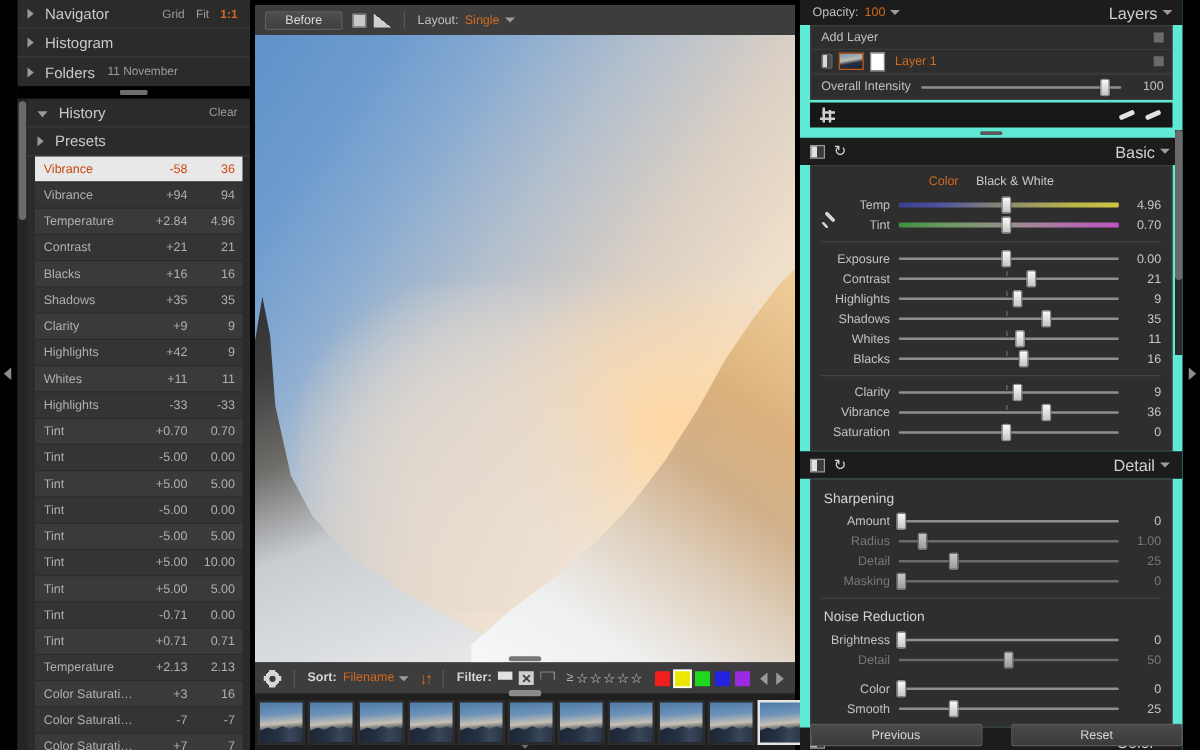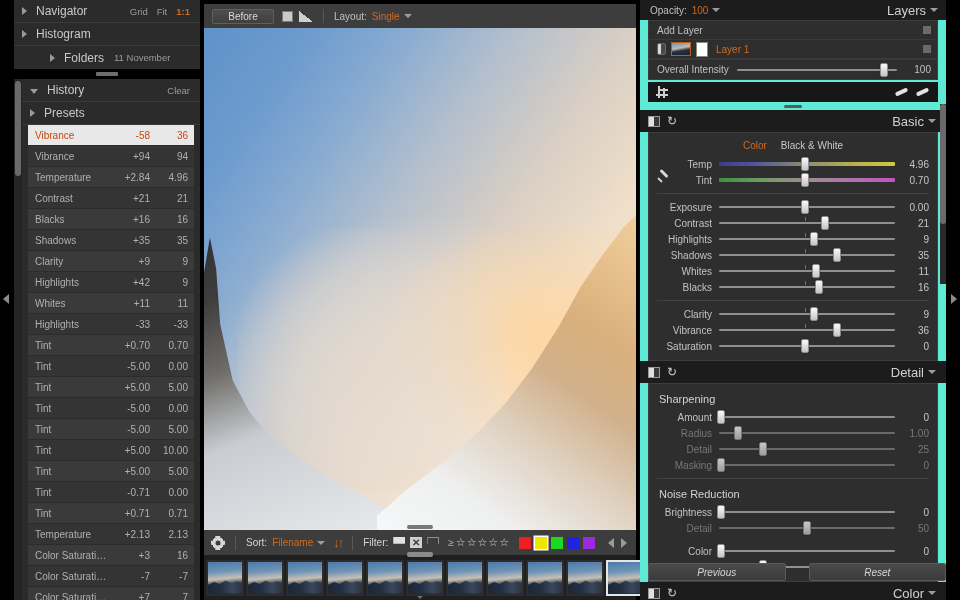--- a/index.html
+++ b/index.html
@@ -36,21 +36,21 @@
     margin-left: 14px; width: 186px;
     background: #2b2b2b;
     padding: 0;
   }
   .panel-row {
     height: 23px; display: flex; align-items: center;
     padding: 0 10px 0 8px;
     border-bottom: 1px solid #3a3a3a;
     position: relative;
   }
-  .panel-row:last-child { border-bottom: none; margin-left: 28px; }
+  .panel-row:last-child { border-bottom: none; }
   .tri {
     width: 0; height: 0; margin-right: 9px; flex: 0 0 auto;
   }
   .tri-right {
     border-top: 4px solid transparent;
     border-bottom: 4px solid transparent;
     border-left: 5px solid #9a9a9a;
   }
   .tri-down {
     border-left: 4px solid transparent;
@@ -198,21 +198,21 @@
   .gear::before, .gear::after {
     content:""; position:absolute; left:50%; top:50%;
     width: 14px; height: 4.5px; background: #d6d6d6;
     transform: translate(-50%,-50%);
   }
   .gear::after { transform: translate(-50%,-50%) rotate(90deg); }
   .gear-in {
     position:absolute; left:50%; top:50%; width:5px; height:5px;
     background:#3d3d3d; border-radius:50%; transform:translate(-50%,-50%); z-index:2;
   }
-  .lbl-bold { font-size: 10px; color: #d5d5d5; font-weight: normal; }
+  .lbl-bold { font-size: 10px; color: #d5d5d5; font-weight: bold; }
   .sort-arrows {
     margin-left: 8px; font-size: 13px; color: #d2691e;
     line-height: 1; letter-spacing: -2px;
   }
   .flag-wf {
     width: 12px; height: 11px; margin-left: 5px;
     background: #e2e2e2;
     clip-path: polygon(0 0, 100% 0, 100% 62%, 0 62%, 0 100%);
   }
   .flag-x {
@@ -430,22 +430,22 @@
   }
   .eyedrop i.tip {
     left: 0px; top: 9px; width: 6px; height: 2px; background:#d8d8d8; transform: rotate(45deg);
   }
   .sub-hdr {
     font-size: 11px; color: #d2d2d2; padding: 4px 0 4px 10px;
   }
   .hr { height: 1px; background: #434343; margin: 5px 8px; }
 
   .footer-btns {
-    position: absolute; left: 8px; right: 14px; bottom: 19px;
-    display: flex; gap: 23px; font-style: italic;
+    position: absolute; left: 8px; right: 14px; bottom: 3px;
+    display: flex; gap: 23px;
   }
   .fbtn {
     flex: 1; height: 18px;
     background: linear-gradient(#4a4a4a,#3b3b3b);
     border: 1px solid #5a5a5a; border-radius: 2px;
     color: #d5d5d5; font-size: 10px;
     display: flex; align-items: center; justify-content: center;
   }
   .rp-scroll {
     position: absolute; right: 14px; top: 104px; width: 6px; height: 180px;

